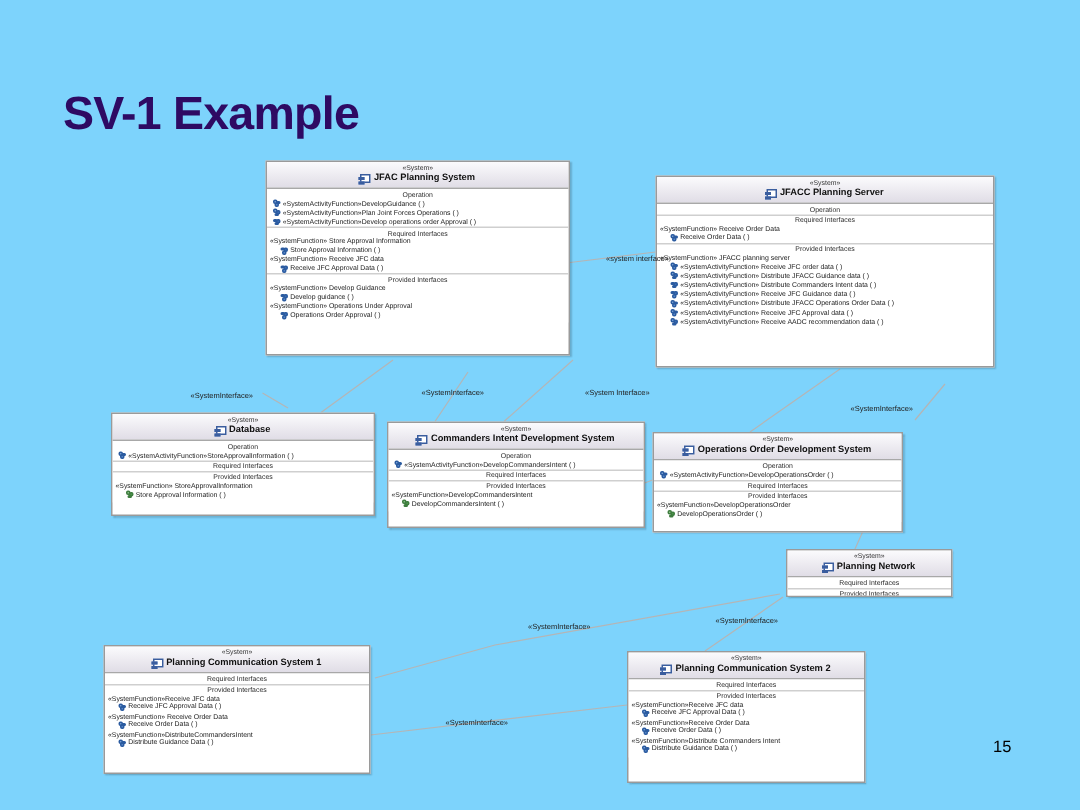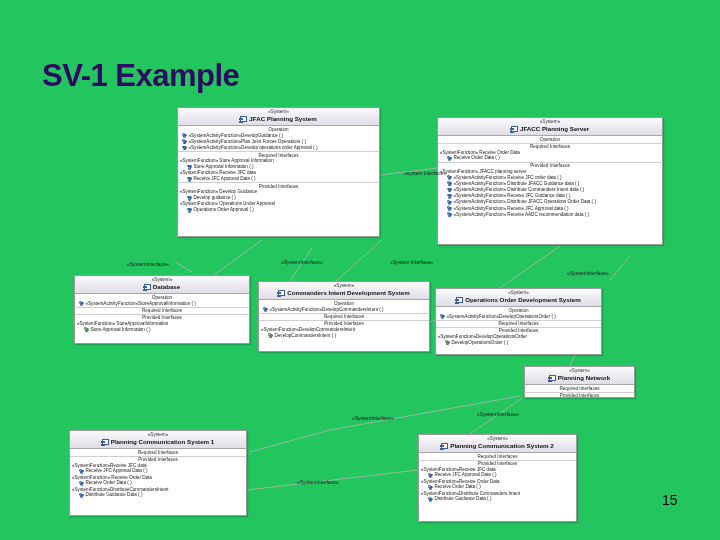--- a/index.html
+++ b/index.html
@@ -13,40 +13,40 @@
     position: relative;
     overflow: hidden;
     font-family: "Liberation Sans", sans-serif;
   }
 
   #slide {
     position: absolute;
     left: 0; top: 0;
     width: 720px;
     height: 540px;
-    background: #22c55e;
+    background: #7dd3fc;
   }
 
   #slide-title {
     position: absolute;
     left: 42px;
     top: 58px;
     font-size: 31px;
     font-weight: bold;
     color: #2e0a63;
     letter-spacing: -0.5px;
     font-family: "Liberation Sans", sans-serif;
     white-space: nowrap;
   }
 
   #page-number {
     position: absolute;
     left: 662px;
     top: 492px;
-    font-size: 14px;
+    font-size: 11px;
     color: #000000;
     font-family: "Liberation Sans", sans-serif;
   }
 
   
   #diagram {
     position: absolute;
     left: 0;
     top: 0;
     width: 720px;

